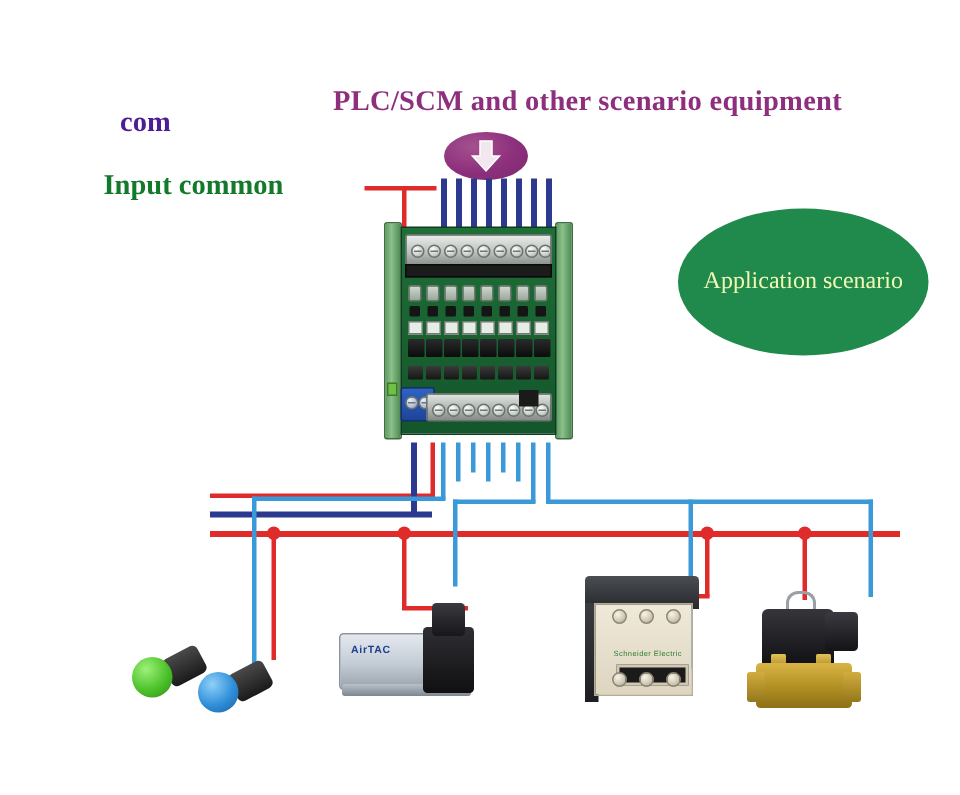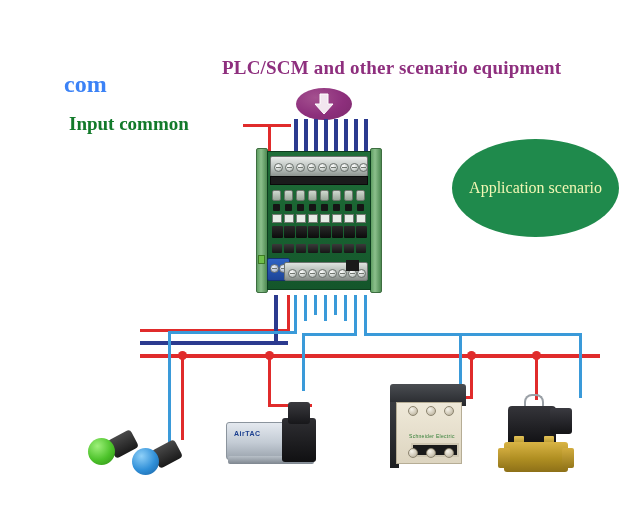--- a/index.html
+++ b/index.html
@@ -4,21 +4,21 @@
 <style>
   html,body{margin:0;padding:0;}
   body{width:640px;height:530px;background:#ffffff;
        font-family:"Liberation Serif",serif;overflow:hidden;position:relative;}
   #stage{position:absolute;left:0;top:0;width:640px;height:530px;}
   .abs{position:absolute;}
 
   
   .lbl-title{left:222px;top:57px;font-size:19px;font-weight:bold;color:#8e2f7e;
              letter-spacing:.2px;white-space:nowrap;}
-  .lbl-com{left:64px;top:71px;font-size:24px;font-weight:bold;color:#3b82f6;
+  .lbl-com{left:80px;top:71px;font-size:19px;font-weight:bold;color:#4c1d95;
            white-space:nowrap;}
   .lbl-inputcommon{left:69px;top:113px;font-size:19px;font-weight:bold;color:#127a2a;
                    white-space:nowrap;}
 
   
   .ellipse-app{left:452px;top:139px;width:167px;height:98px;border-radius:50%;
                background:#1f8a4c;display:flex;align-items:center;justify-content:center;}
   .ellipse-app span{color:#f2f7b4;font-size:16px;white-space:nowrap;}
 
   

